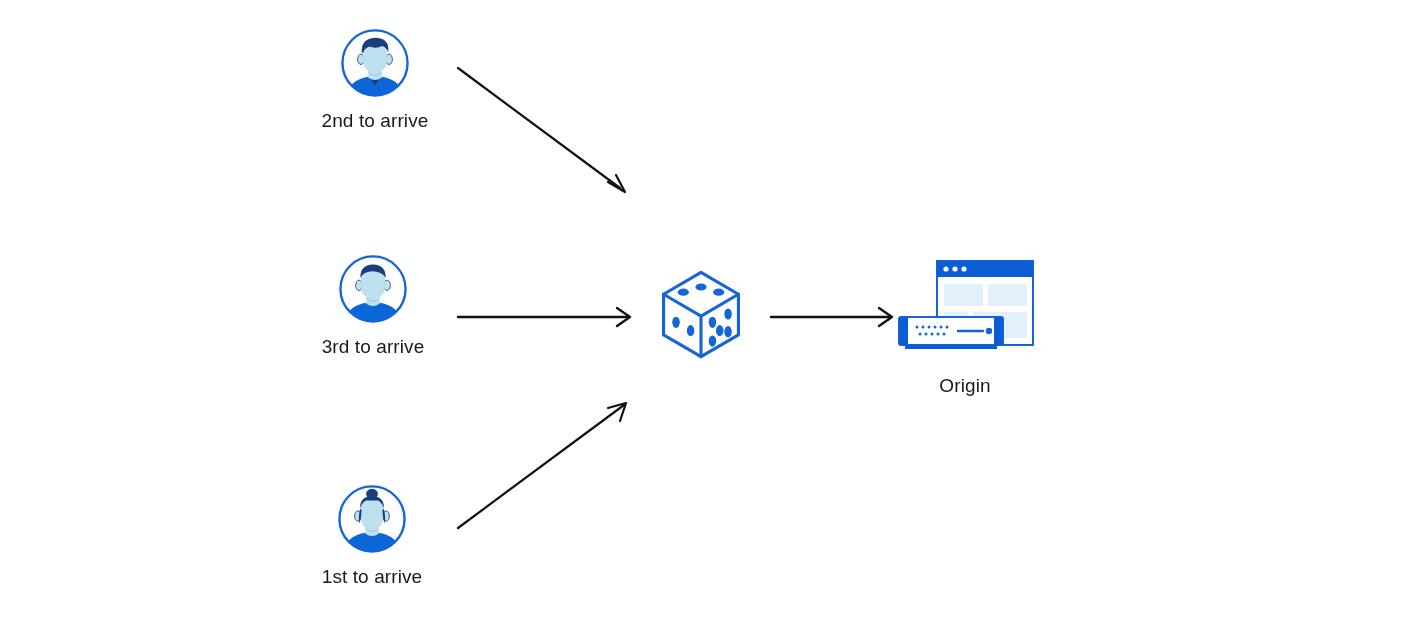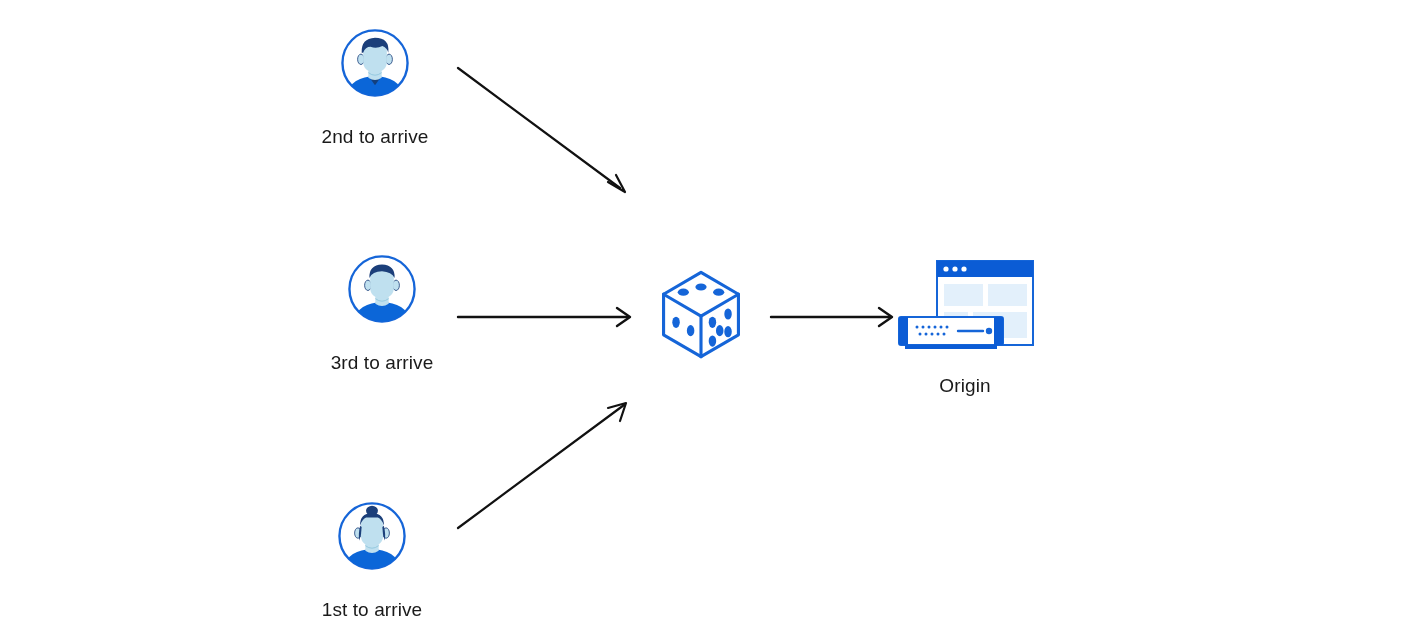--- a/index.html
+++ b/index.html
@@ -24,21 +24,21 @@
     align-items: center;
   }
   .node-label {
     margin-top: 10px;
     font-size: 19px;
     color: #1a1a1a;
     line-height: 1.2;
     white-space: nowrap;
     letter-spacing: 0.1px;
   }
-  .avatar-node { width: 160px; gap: 16px; }
+  .avatar-node { width: 160px; }
   .avatar-wrap { width: 74px; height: 74px; }
   .origin-node { width: 220px; text-align: center; }
   .origin-wrap { width: 140px; height: 110px; }
   .dice-node { width: 110px; height: 110px; }
 
   svg.layer {
     position: absolute;
     left: 0;
     top: 0;
     width: 1405px;
@@ -97,21 +97,21 @@
 
           <path d="M34 34 Q34 22 50 22 Q66 22 66 34 L66 48 Q66 62 50 62 Q34 62 34 48 Z" fill="#bfe0ef"></path>
 
           <path d="M32 36 Q31 17 50 16 Q70 16 68 36 Q66 29 60 27 Q52 31 44 28 Q37 28 34 36 Z" fill="#1b3f7a"></path>
         </g>
       </svg>
     </div>
     <div class="node-label">2nd to arrive</div>
   </div>
 
-  <div class="node avatar-node" style="left:302px; top:252px;">
+  <div class="node avatar-node" style="left:293px; top:252px;">
     <div class="avatar-wrap">
       <svg viewBox="0 0 100 100" width="74" height="74">
         <defs>
           <clipPath id="clipB">
               <circle cx="50" cy="50" r="44"></circle>
             </clipPath>
         </defs>
         <circle cx="50" cy="50" r="44" fill="#ffffff" stroke="#1565d8" stroke-width="3.2"></circle>
         <g clip-path="url(#clipB)">
           <path d="M10 100 C12 78 28 68 50 68 C72 68 88 78 90 100 Z" fill="#0b66d8"></path>
@@ -120,21 +120,21 @@
           <ellipse cx="31" cy="45" rx="4.5" ry="7" fill="#bfe0ef" stroke="#1b3f7a" stroke-width="1.1"></ellipse>
           <ellipse cx="69" cy="45" rx="4.5" ry="7" fill="#bfe0ef" stroke="#1b3f7a" stroke-width="1.1"></ellipse>
           <path d="M34 34 Q34 22 50 22 Q66 22 66 34 L66 48 Q66 62 50 62 Q34 62 34 48 Z" fill="#bfe0ef"></path>
           <path d="M33 35 Q32 18 50 17 Q68 18 67 35 Q63 27 50 26 Q37 26 33 35 Z" fill="#1b3f7a"></path>
         </g>
       </svg>
     </div>
     <div class="node-label">3rd to arrive</div>
   </div>
 
-  <div class="node avatar-node" style="left:292px; top:499px;">
+  <div class="node avatar-node" style="left:292px; top:482px;">
     <div class="avatar-wrap">
       <svg viewBox="0 0 100 100" width="74" height="74">
         <defs>
           <clipPath id="clipC">
               <circle cx="50" cy="50" r="44"></circle>
             </clipPath>
         </defs>
         <circle cx="50" cy="50" r="44" fill="#ffffff" stroke="#1565d8" stroke-width="3.2"></circle>
         <g clip-path="url(#clipC)">
           <path d="M10 100 C12 78 28 68 50 68 C72 68 88 78 90 100 Z" fill="#0b66d8"></path>

